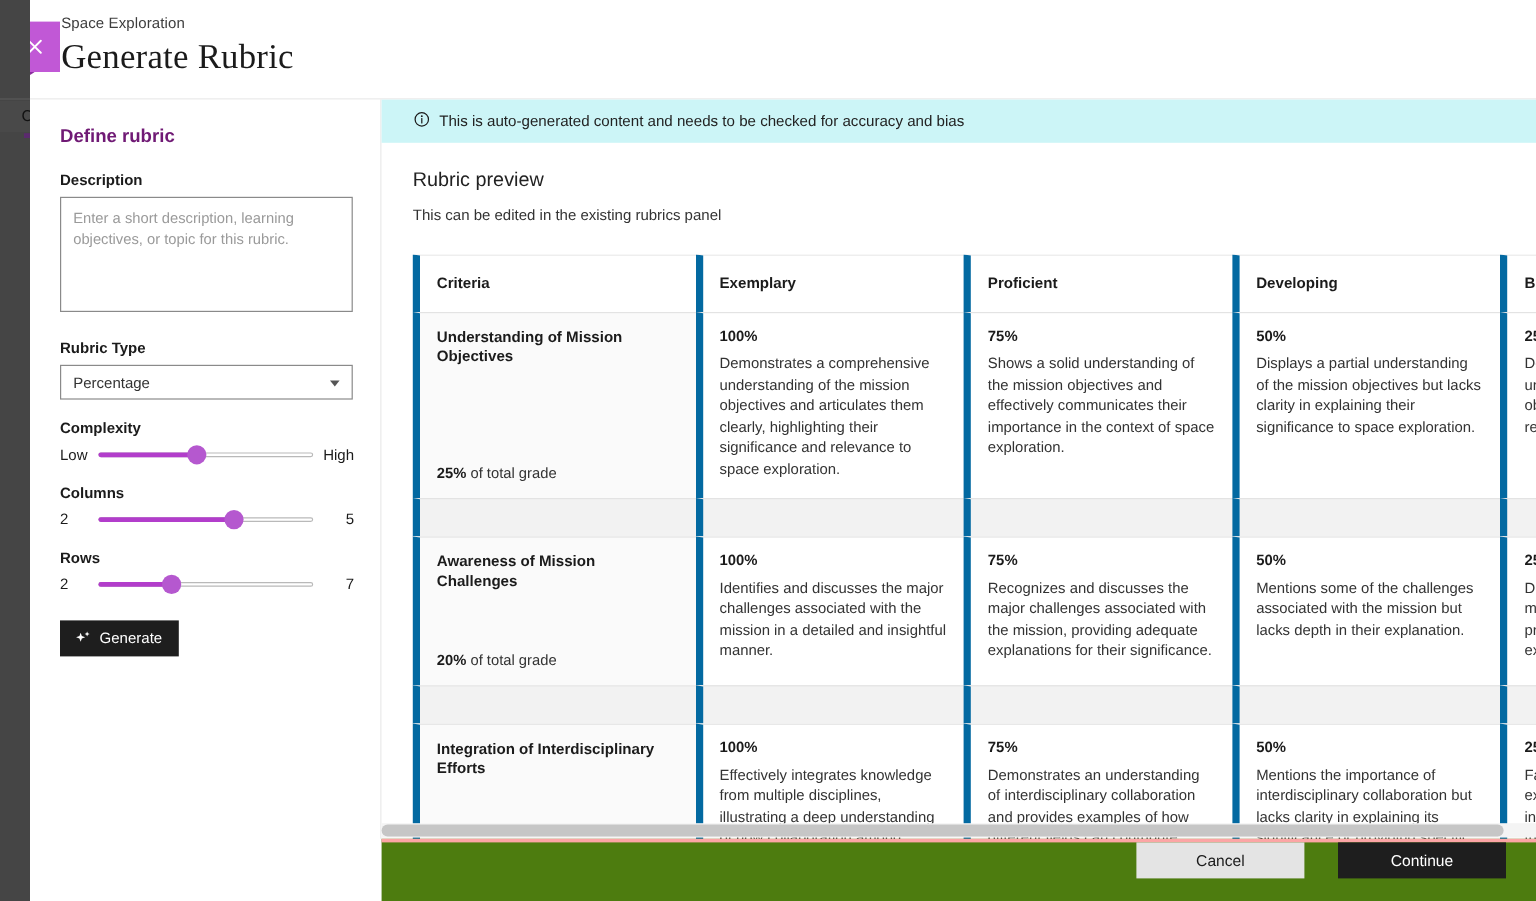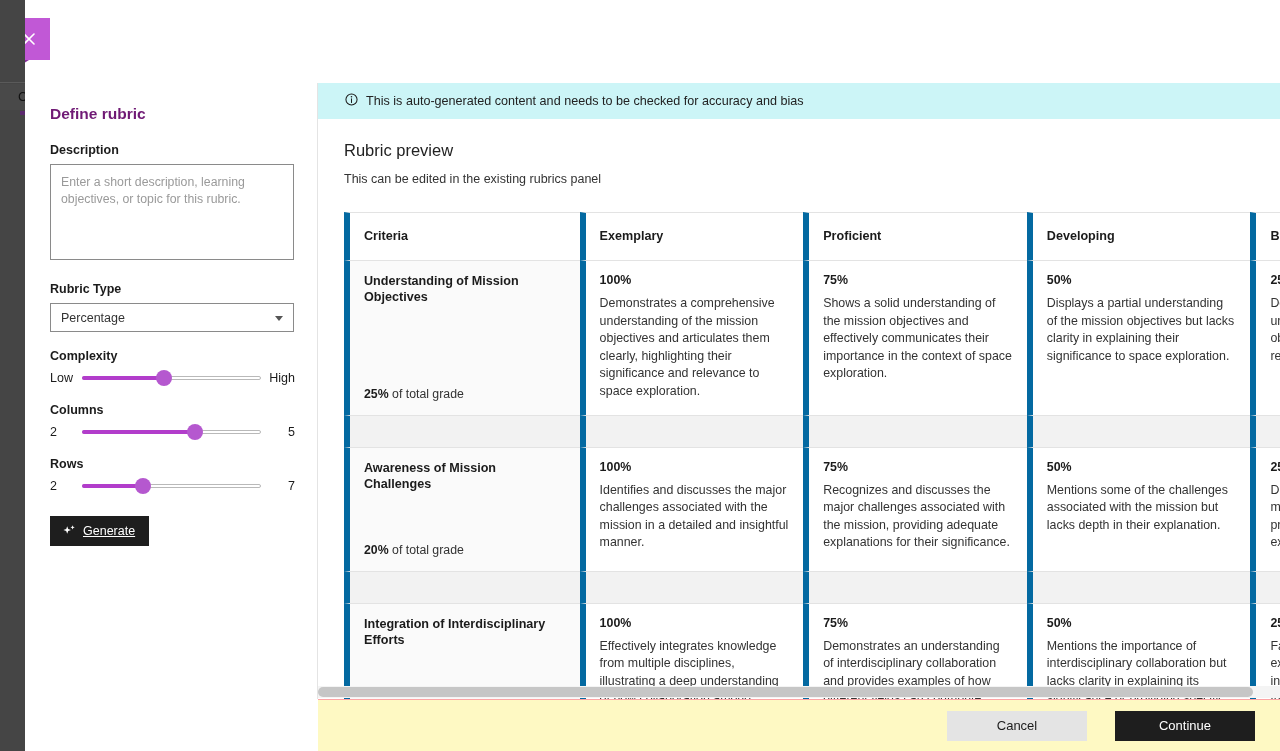--- a/index.html
+++ b/index.html
@@ -140,21 +140,20 @@
   }
 
   .generate-btn {
     margin-top: 22px;
     display: inline-flex; align-items: center; gap: 7px;
     background: #1e1e1e; color: #fff;
     font-size: 12.5px; border: none;
     padding: 8px 14px 8px 12px;
     cursor: pointer;
     font-family: "Liberation Sans", sans-serif;
-    text-decoration: underline;
   }
   .sparkle { display: inline-block; width: 14px; height: 14px; }
 
   
   .right-panel {
     position: absolute; left: 293px; top: 83px; width: 962px; height: 668px;
     background: #fff;
   }
   .notice {
     height: 36px; background: #ccf5f7;
@@ -225,23 +224,23 @@
     background: #f4f4f4;
   }
   .hscroll-thumb {
     position: absolute; left: 0px; top: 1px; width: 935px; height: 10px;
     background: #c6c6c6; border-radius: 5px;
   }
 
   
   .modal-footer {
     position: absolute; left: 293px; bottom: 0; width: 962px; height: 52px;
-    border-top: 1px solid #fca5a5;
-    background: #fef9c3;
-    display: flex; align-items: center; justify-content: flex-end;
+    border-top: 3px solid #fca5a5;
+    background: #4d7c0f;
+    display: flex; align-items: flex-start; justify-content: flex-end;
     padding-right: 25px; gap: 16px;
   }
   .btn {
     font-size: 13px; border: none; cursor: pointer;
     font-family: "Liberation Sans", sans-serif;
     height: 30px;
   }
   .btn-cancel { width: 140px; background: #e4e4e4; color: #1b1b1b; }
   .btn-continue { width: 140px; background: #1e1e1e; color: #fff; margin-left: 12px; }
 
@@ -263,20 +262,24 @@
 
   <div class="close-tag">
     <div class="x">
       <svg width="14" height="14" viewBox="0 0 14 14" aria-hidden="true">
         <path d="M2 2 L12 12 M12 2 L2 12" stroke="#ffffff" stroke-width="1.6" stroke-linecap="round" fill="none"></path>
       </svg>
     </div>
     <div class="fold"></div>
   </div>
 
+  <div class="modal-header">
+    <div class="eyebrow">Space Exploration</div>
+    <div class="modal-title">Generate Rubric</div>
+  </div>
 
   <div class="left-panel">
     <div class="panel-heading">Define rubric</div>
 
     <div class="field-label">Description</div>
     <textarea class="description-box" placeholder="Enter a short description, learning objectives, or topic for this rubric." style=""></textarea>
 
     <div class="spacer-18"></div>
 
     <div class="field-label">Rubric Type</div>

